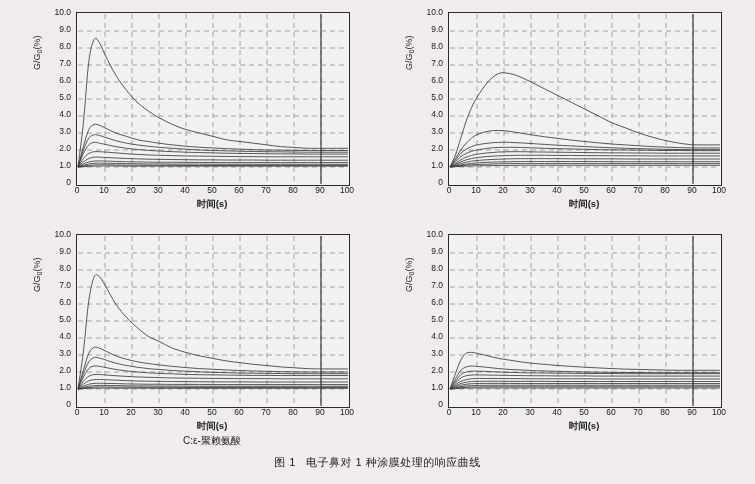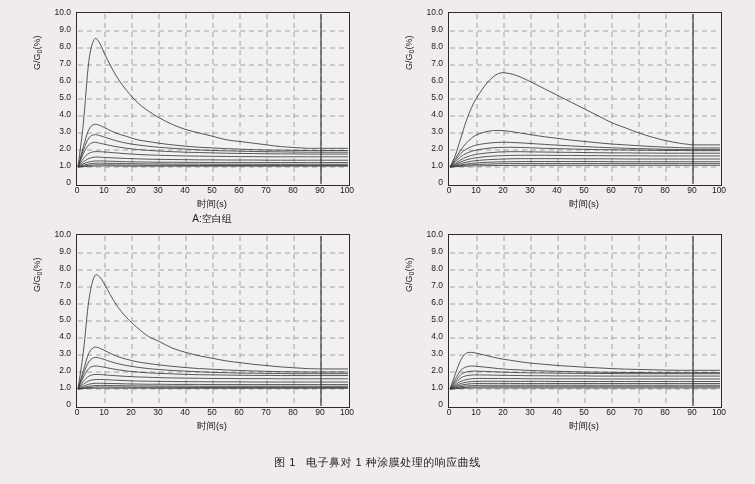--- a/index.html
+++ b/index.html
@@ -64,20 +64,21 @@
     font-size:8.5px;
     line-height:9px;
     transform:translateX(-50%);
     white-space:nowrap;
   }
   .xlabel{
     position:absolute;
     left:42px;top:192px;width:272px;
     text-align:center;
     font-size:9.5px;
+    font-weight:bold;
   }
   .paneltitle{
     position:absolute;
     left:42px;top:206px;width:272px;
     text-align:center;
     font-size:10px;
   }
   .figcaption{
     position:absolute;
     left:0;top:455px;width:755px;
@@ -162,21 +163,20 @@
           <div class="xtick" style="left: 82px;">30</div>
           <div class="xtick" style="left: 109px;">40</div>
           <div class="xtick" style="left: 136px;">50</div>
           <div class="xtick" style="left: 163px;">60</div>
           <div class="xtick" style="left: 190px;">70</div>
           <div class="xtick" style="left: 217px;">80</div>
           <div class="xtick" style="left: 244px;">90</div>
           <div class="xtick" style="left: 271px;">100</div>
         </div>
       <div class="xlabel">时间(s)</div>
-      <div class="paneltitle">A:空白组</div>
     </div>
   </div>
 
   <div class="panel p1">
     <div class="plotwrap">
       <div class="ylabel">
         <span>G/G</span><span class="sub">0</span><span>(%)</span>
       </div>
       <div class="yticks">
           <div class="ytick" style="top: 2px;">10.0</div>
@@ -323,20 +323,21 @@
           <div class="xtick" style="left: 82px;">30</div>
           <div class="xtick" style="left: 109px;">40</div>
           <div class="xtick" style="left: 136px;">50</div>
           <div class="xtick" style="left: 163px;">60</div>
           <div class="xtick" style="left: 190px;">70</div>
           <div class="xtick" style="left: 217px;">80</div>
           <div class="xtick" style="left: 244px;">90</div>
           <div class="xtick" style="left: 271px;">100</div>
         </div>
       <div class="xlabel">时间(s)</div>
+      <div class="paneltitle">C:ε-聚赖氨酸</div>
     </div>
   </div>
 
   <div class="panel p3">
     <div class="plotwrap">
       <div class="ylabel">
         <span>G/G</span><span class="sub">0</span><span>(%)</span>
       </div>
       <div class="yticks">
           <div class="ytick" style="top: 2px;">10.0</div>

